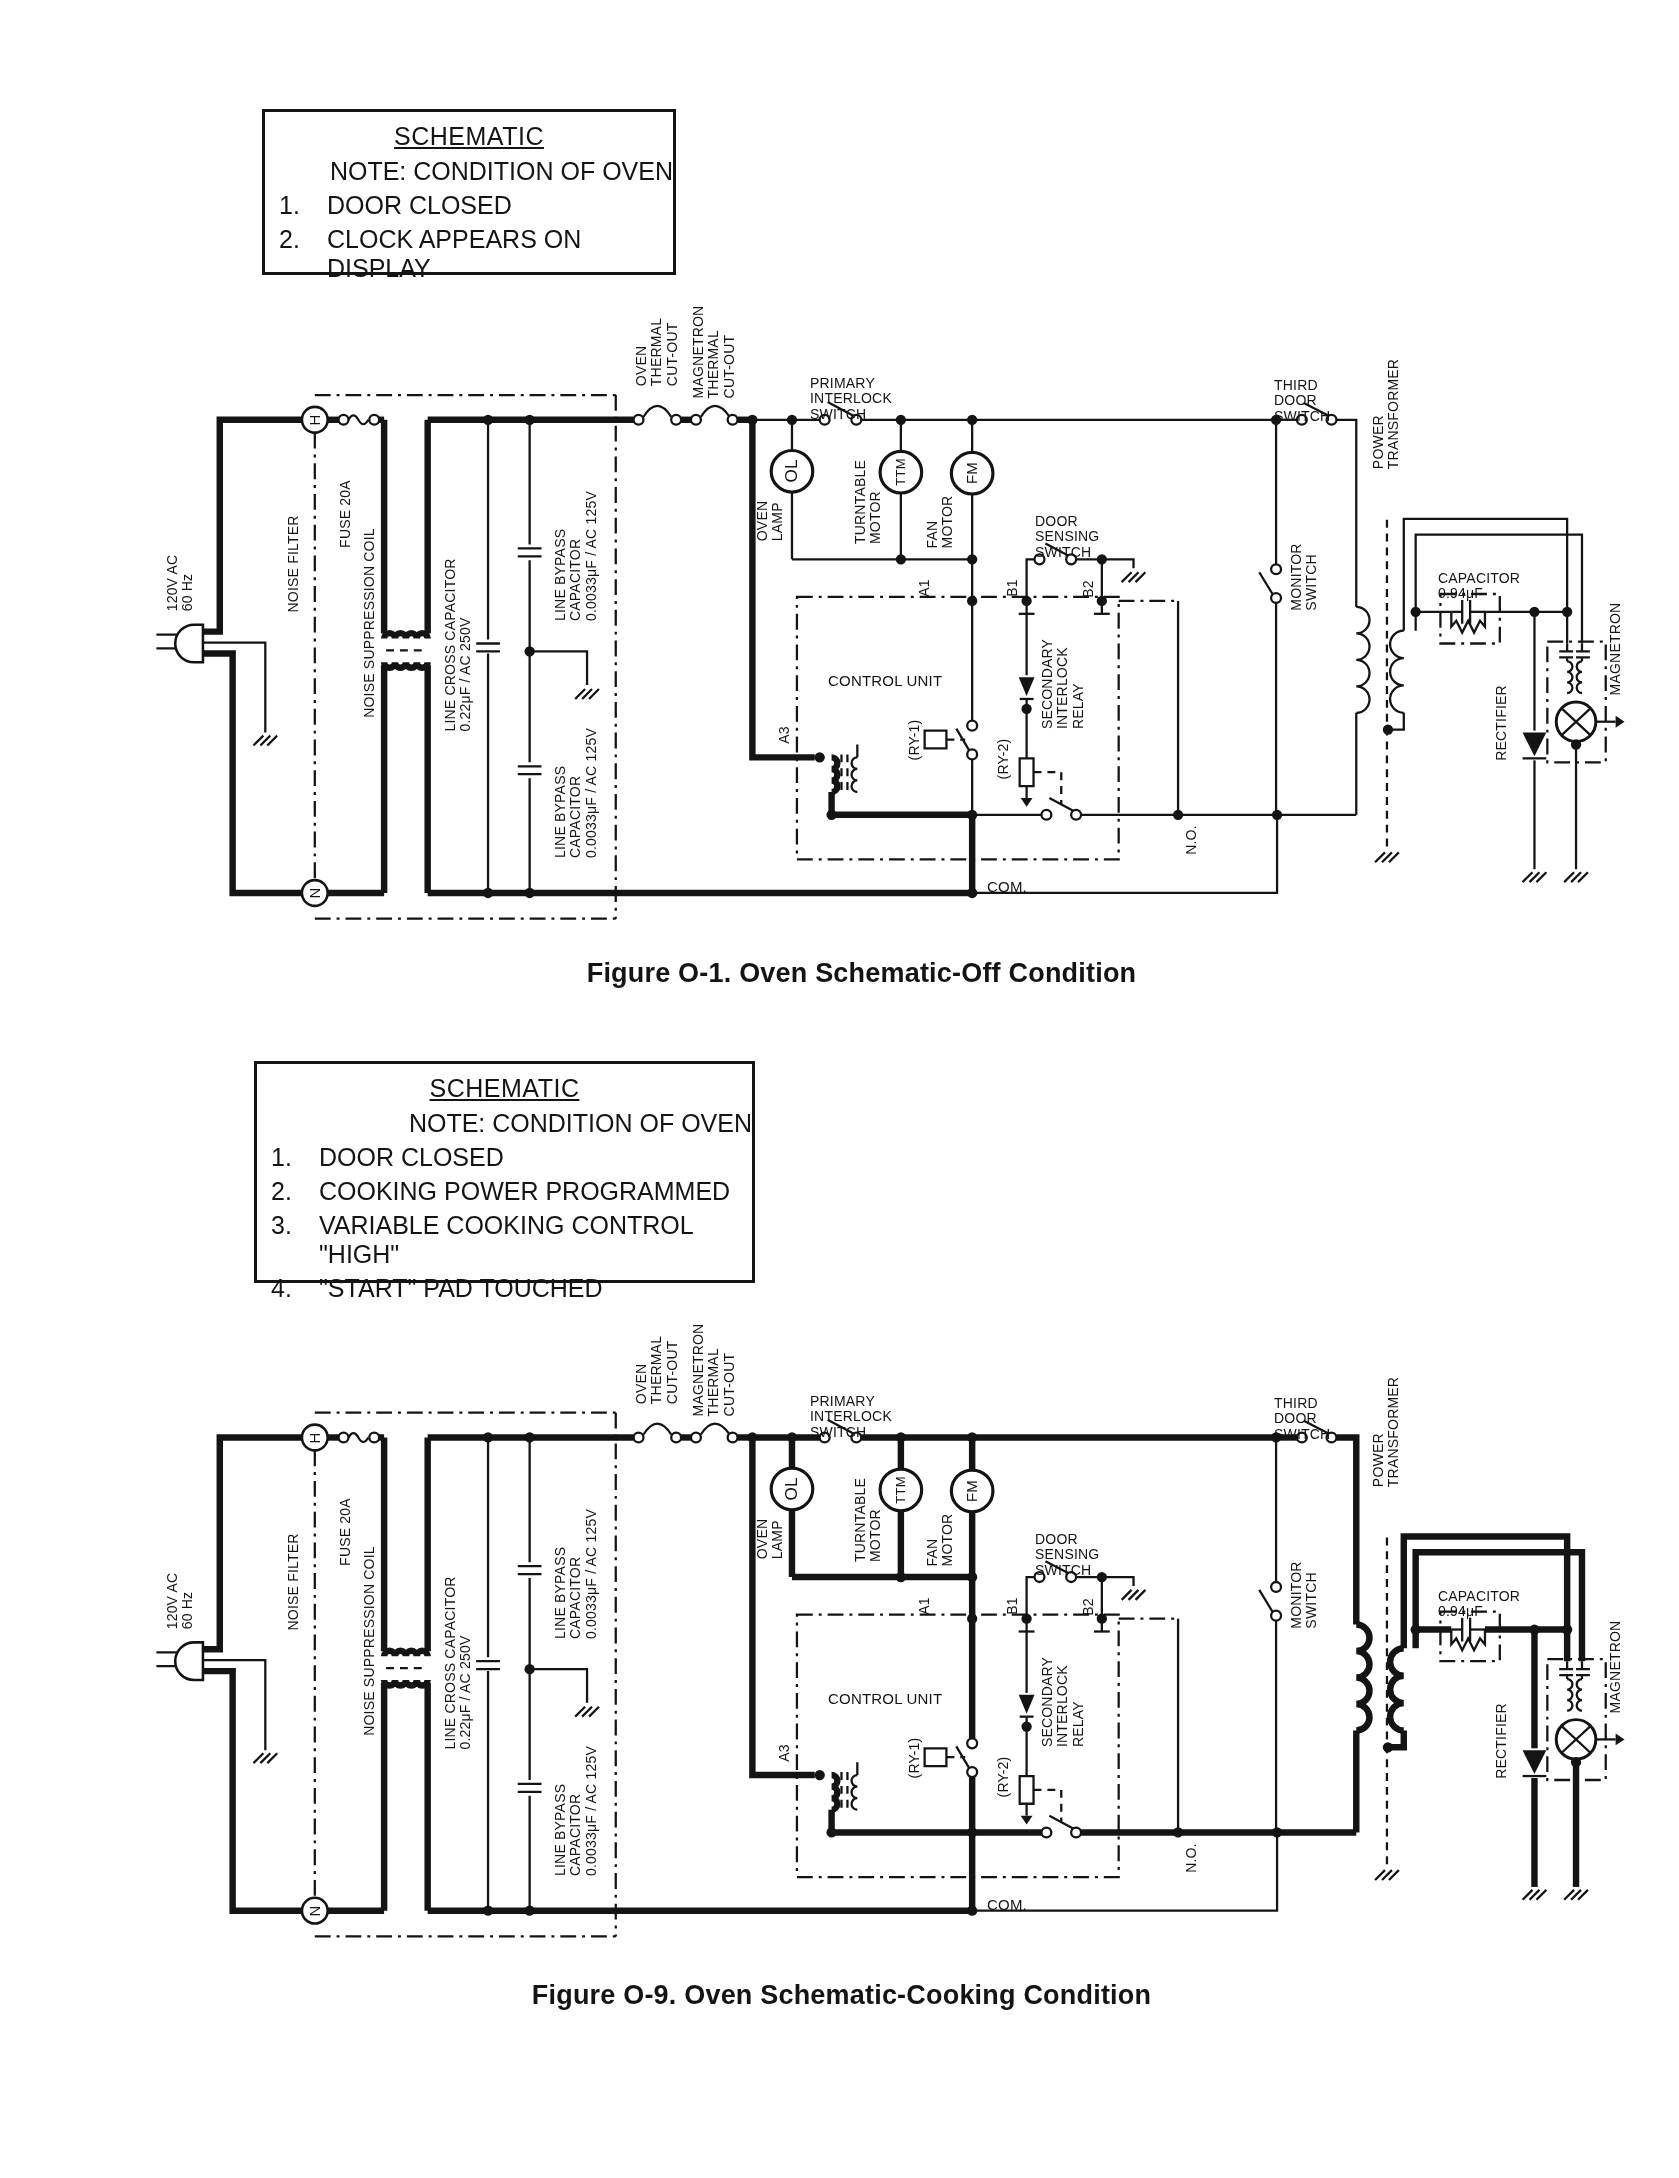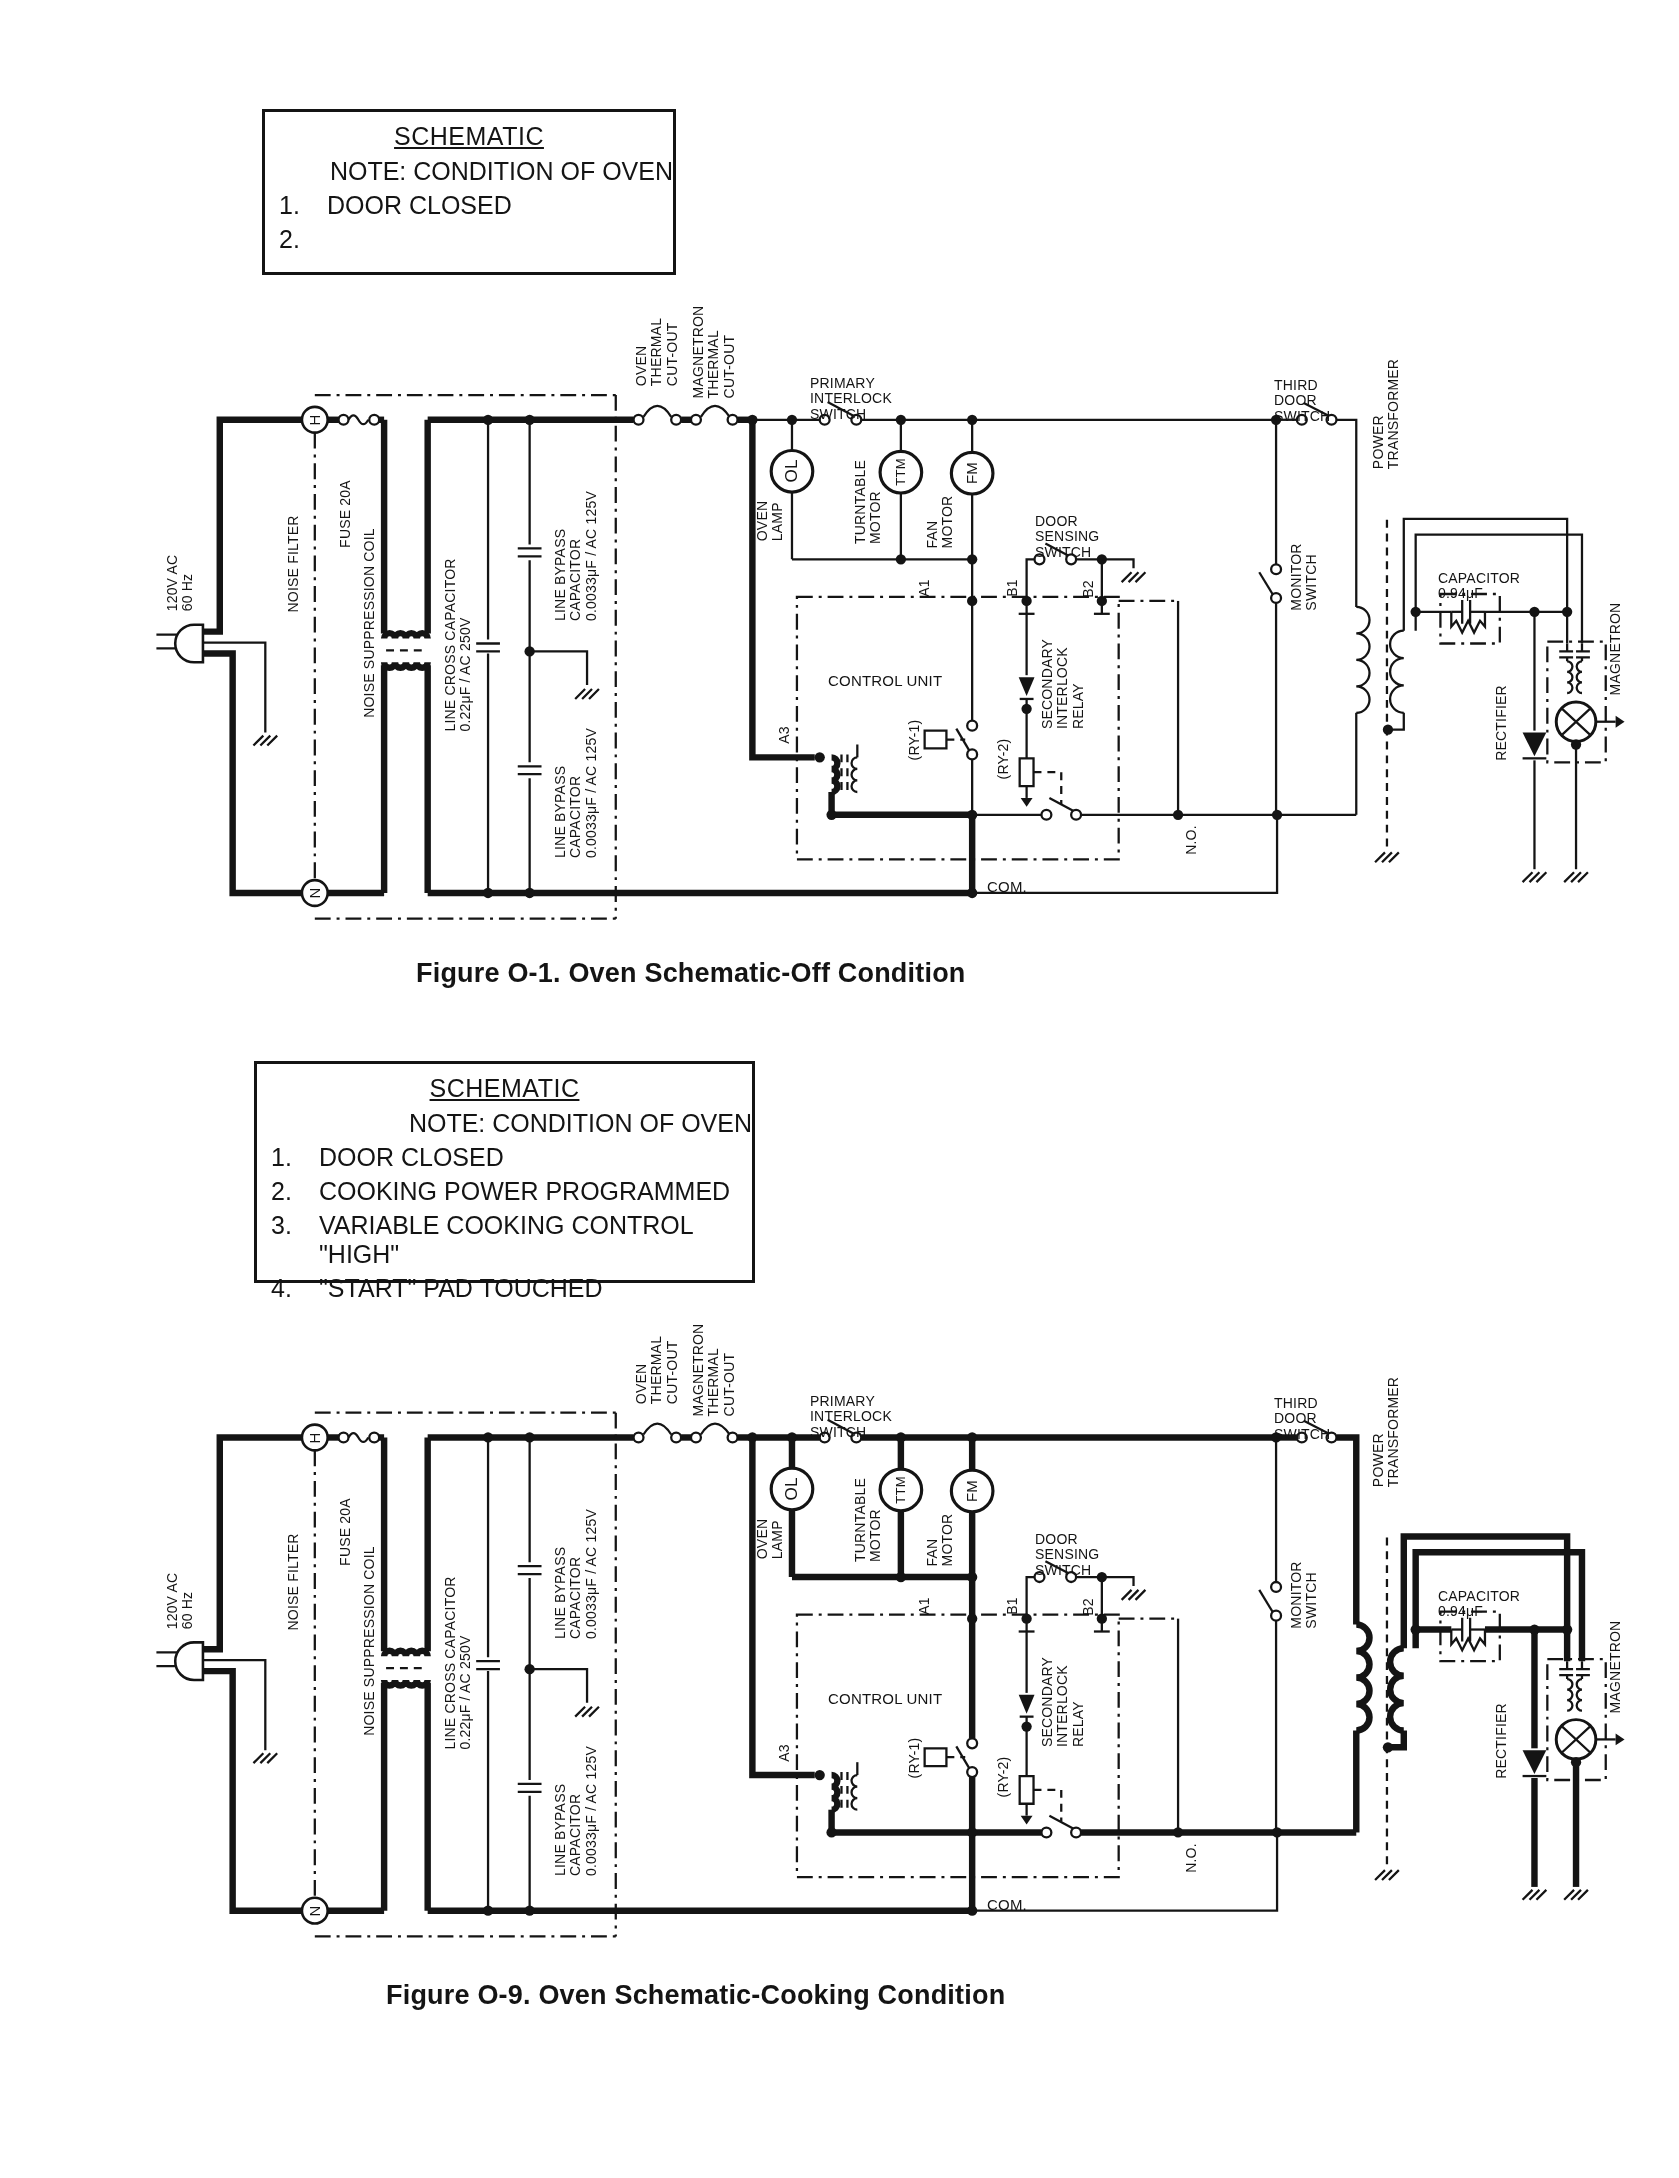--- a/index.html
+++ b/index.html
@@ -4,21 +4,21 @@
 <style>
   html,body{margin:0;padding:0;background:#e8e8e8;}
   .page{position:relative;width:1679px;height:2178px;background:#ffffff;overflow:hidden;
         font-family:"Liberation Sans",sans-serif;color:#141414;}
   svg{position:absolute;left:0;top:0;}
   .notebox{position:absolute;border:3px solid #141414;background:#ffffff;}
   .nb-title{font-size:25px;text-align:center;text-decoration:underline;margin-top:10px;letter-spacing:0.5px;}
   .nb-note{font-size:25px;margin:6px 0 0 12px;white-space:pre;text-align:right;}
   .nb-item{font-size:25px;margin:5px 0 0 14px;display:flex;}
   .nb-num{width:48px;flex:0 0 48px;}
-  .caption{position:absolute;font-size:27px;font-weight:bold;letter-spacing:0.2px;}
+  .caption{position:absolute;font-size:27px;font-weight:bold;text-align:center;letter-spacing:0.2px;}
   .labelLayer{position:absolute;left:0;width:1679px;height:1089px;top:0;pointer-events:none;}
   .lbl{position:absolute;font-size:14px;line-height:15.3px;white-space:pre-line;letter-spacing:0.2px;color:#141414;}
   .lbl.rot{transform:translate(-50%,-50%) rotate(-90deg);text-align:left;}
   .lbl.ctr{transform:translate(-50%,-50%) rotate(-90deg);text-align:center;}
   .lbl.hz{text-align:left;margin-top:16px;}
 </style>
 </head>
 <body>
 
 <div class="page">
@@ -367,20 +367,21 @@
   <div class="notebox" id="box1" style="left:262px;top:109px;width:408px;height:160px;">
     <div class="nb-title">SCHEMATIC</div>
     <div class="nb-note">NOTE: CONDITION OF OVEN</div>
     <div id="nb1-items">
         <div class="nb-item">
           <span class="nb-num">1.</span>
           <span>DOOR CLOSED</span>
         </div>
         <div class="nb-item">
           <span class="nb-num">2.</span>
+          <span>CLOCK APPEARS ON DISPLAY</span>
         </div>
       </div>
   </div>
 
   <div class="notebox" id="box2" style="left:254px;top:1061px;width:495px;height:216px;">
     <div class="nb-title">SCHEMATIC</div>
     <div class="nb-note">NOTE: CONDITION OF OVEN</div>
     <div id="nb2-items">
         <div class="nb-item">
           <span class="nb-num">1.</span>

